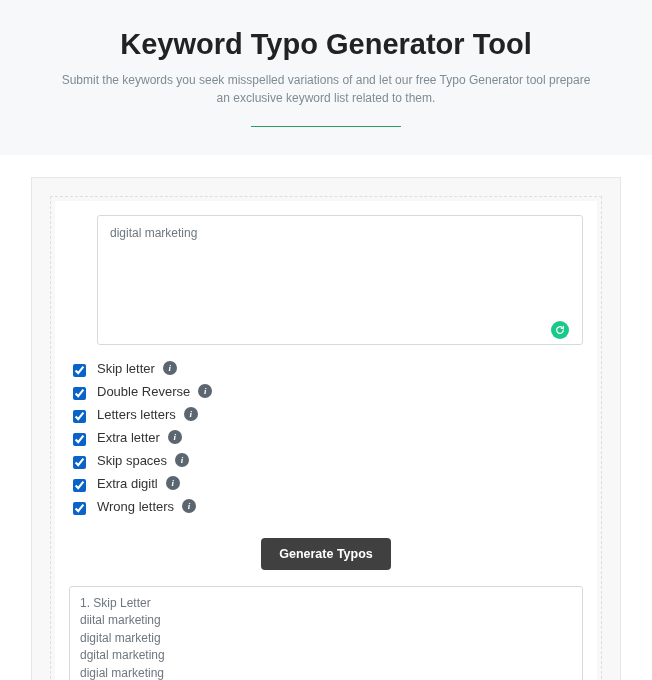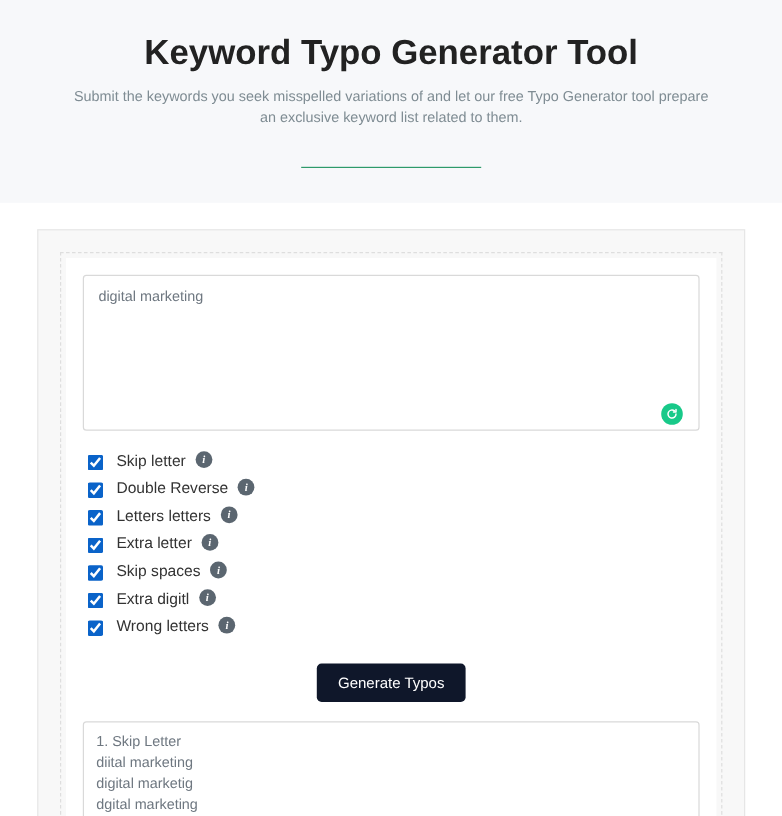--- a/index.html
+++ b/index.html
@@ -17,21 +17,21 @@
   .title {
     font-size: 29px;
     font-weight: 800;
     color: #222;
     margin: 0 0 10px;
   }
   .subtitle {
     font-size: 12px;
     color: #7f8c93;
     max-width: 540px;
-    margin: 0 auto 20px;
+    margin: 0 auto 6px;
     line-height: 1.5;
   }
   .rule-wrap { text-align: center; }
   .rule {
     display: inline-block;
     width: 150px;
     border-top: 1px solid #2e9a6a;
     margin-top: 6px;
   }
   .outer-panel {
@@ -56,21 +56,21 @@
     border: 1px solid #d9d9d9;
     border-radius: 3px;
     padding: 10px 12px;
     font-family: inherit;
     font-size: 12px;
     color: #6e7780;
     resize: none;
     outline: none;
     position: relative;
   }
-  .ta-wrap { position: relative; }
+  .ta-wrap { position: relative; margin-left: 28px; }
   .grammarly {
     position: absolute;
     right: 14px;
     bottom: 10px;
     width: 18px;
     height: 18px;
     border-radius: 50%;
     background: #18c989;
     display: flex;
     align-items: center;
@@ -99,27 +99,27 @@
     display: inline-flex;
     align-items: center;
     justify-content: center;
     font-size: 9px;
     font-weight: 700;
     font-family: Georgia, serif;
     font-style: italic;
   }
   .btn-row { text-align: center; padding: 16px 0 16px; }
   .gen-btn {
-    background: #0f172a;
+    background: #404040;
     color: #fff;
     border: none;
     border-radius: 4px;
     padding: 9px 18px;
     font-size: 12.5px;
-    font-weight: 400;
+    font-weight: 700;
     cursor: pointer;
   }
   .results {
     width: 100%;
     height: 130px;
     border: 1px solid #d9d9d9;
     border-radius: 3px;
     padding: 8px 10px;
     font-family: inherit;
     font-size: 12px;

